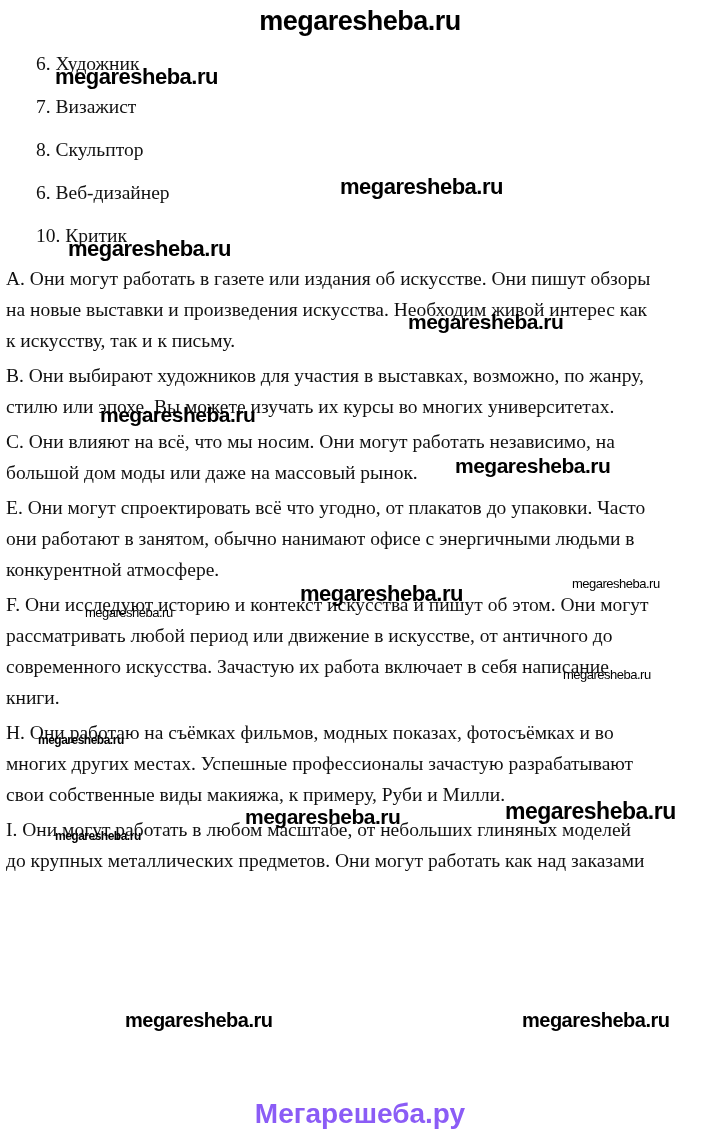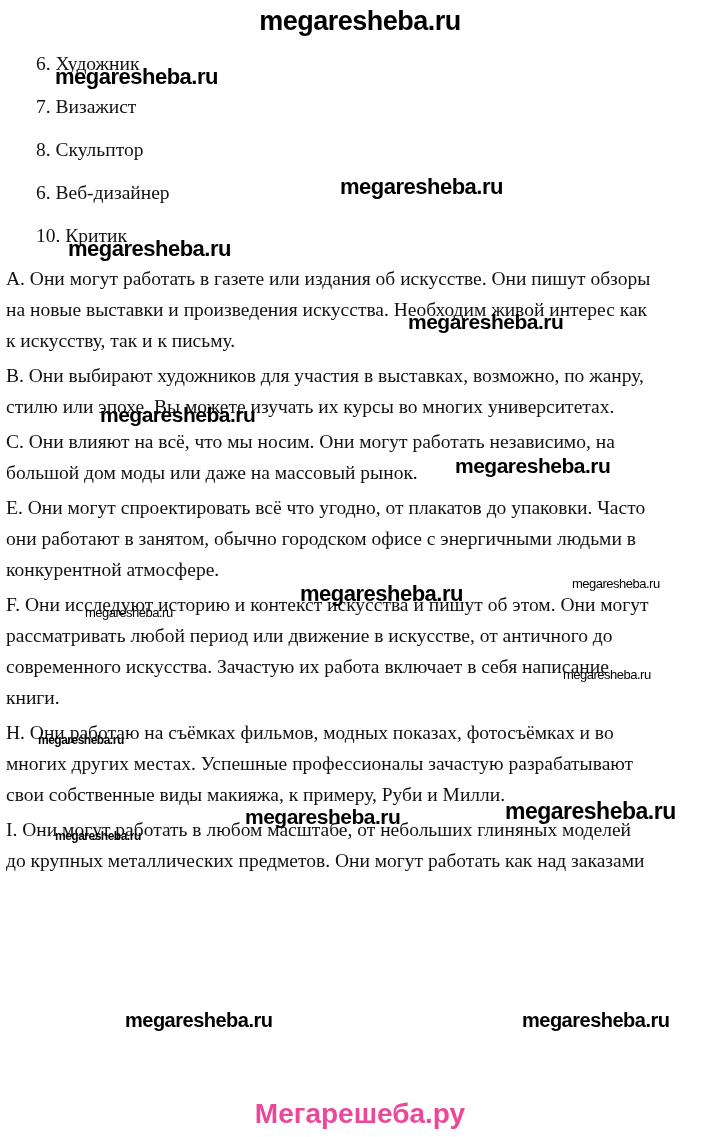--- a/index.html
+++ b/index.html
@@ -37,21 +37,21 @@
     white-space: pre-line;
   }
   .footer-brand {
     position: absolute;
     left: 0; right: 0;
     top: 1098px;
     text-align: center;
     font-family: "Liberation Sans", sans-serif;
     font-weight: 700;
     font-size: 28px;
-    color: #ec4899;
+    color: #8b5cf6;
   }
   .wm-layer { position: absolute; inset: 0; pointer-events: none; }
   .wm {
     position: absolute;
     font-family: "Liberation Sans", sans-serif;
     white-space: nowrap;
     color: #000000;
     letter-spacing: -0.5px;
     line-height: 1;
   }
@@ -73,21 +73,21 @@
 
   <div class="paragraphs">
     <div class="para">A. Они могут работать в газете или издания об искусстве. Они пишут обзоры
 на новые выставки и произведения искусства. Необходим живой интерес как
 к искусству, так и к письму.</div>
     <div class="para">B. Они выбирают художников для участия в выставках, возможно, по жанру,
 стилю или эпохе. Вы можете изучать их курсы во многих университетах.</div>
     <div class="para">C. Они влияют на всё, что мы носим. Они могут работать независимо, на
 большой дом моды или даже на массовый рынок.</div>
     <div class="para">E. Они могут спроектировать всё что угодно, от плакатов до упаковки. Часто
-они работают в занятом, обычно городском офисе с энергичными людьми в
+они работают в занятом, обычно нанимают офисе с энергичными людьми в
 конкурентной атмосфере.</div>
     <div class="para">F. Они исследуют историю и контекст искусства и пишут об этом. Они могут
 рассматривать любой период или движение в искусстве, от античного до
 современного искусства. Зачастую их работа включает в себя написание
 книги.</div>
     <div class="para">H. Они работаю на съёмках фильмов, модных показах, фотосъёмках и во
 многих других местах. Успешные профессионалы зачастую разрабатывают
 свои собственные виды макияжа, к примеру, Руби и Милли.</div>
     <div class="para">I. Они могут работать в любом масштабе, от небольших глиняных моделей
 до крупных металлических предметов. Они могут работать как над заказами</div>

